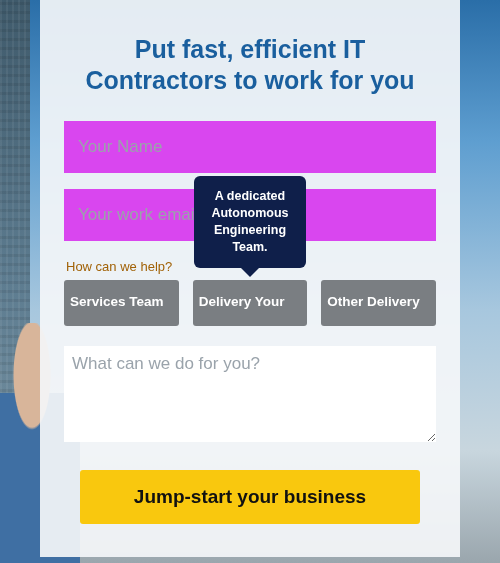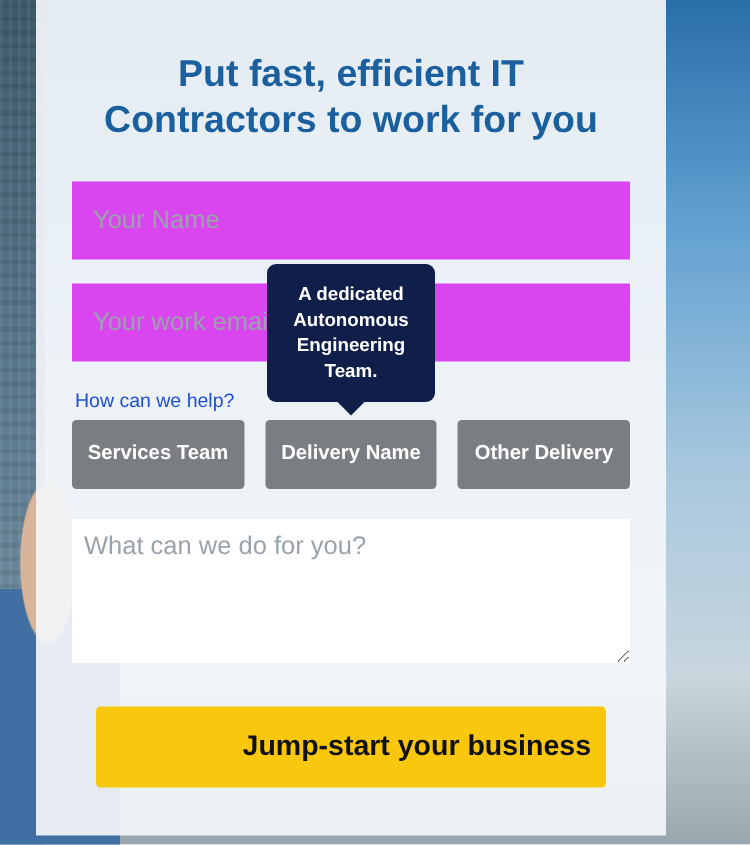--- a/index.html
+++ b/index.html
@@ -19,21 +19,21 @@
   }
   .person {
     position: absolute; left: -40px; bottom: -20px; width: 120px; height: 260px;
     background: radial-gradient(ellipse at 60% 20%, #d8b59a 0 18px, transparent 19px),
                 linear-gradient(180deg, transparent 0 70px, #3f6fa3 70px 260px);
     border-radius: 40px 40px 0 0;
     filter: blur(0.3px);
   }
   .panel {
     position: absolute;
-    left: 24px; top: 0;
+    left: 40px; top: 0;
     width: 420px; height: 557px;
     background: rgba(244,246,248,0.92);
     padding: 30px 24px 30px 24px;
   }
   .title {
     text-align: center;
     color: #1a5f9e;
     font-weight: 700;
     font-size: 25px;
     line-height: 1.25;
@@ -45,38 +45,38 @@
     border: none;
     padding: 16px 14px;
     font-size: 17px;
     color: #333;
     margin-bottom: 16px;
     font-family: inherit;
   }
   .field::placeholder { color: #9aa3ab; }
   .help-label {
     font-size: 13px;
-    color: #1d4ed8;
+    color: #a16207;
     margin: 2px 0 6px 2px;
   }
   .options {
     display: flex; gap: 14px; margin-bottom: 20px;
   }
   .opt {
     flex: 1;
     background: #7a7e82;
     color: #fff;
     text-align: center;
     font-size: 13.5px;
     font-weight: 700;
     line-height: 1.25;
     padding: 9px 6px;
     border-radius: 3px;
     cursor: pointer;
-    display: flex; align-items: center; justify-content: center;
+    display: flex; align-items: center; justify-content: flex-start;
     min-height: 46px;
   }
   .tooltip-wrap { position: relative; }
   .tooltip {
     position: absolute;
     bottom: calc(100% + 12px);
     left: 50%;
     transform: translateX(-50%);
     background: #0f1f4a;
     color: #fff;
@@ -114,21 +114,21 @@
     width: 340px;
     margin: 0 auto;
     background: #f9c80e;
     color: #111;
     border: none;
     font-weight: 700;
     font-size: 19px;
     padding: 16px 10px;
     border-radius: 3px;
     cursor: pointer;
-    text-align: right;
+    text-align: center;
     font-family: inherit;
   }
 </style>
 </head>
 <body>
 
 <div class="bg">
   <div class="building"></div>
   <div class="person"></div>
 
@@ -142,21 +142,21 @@
 
     <div class="help-label">How can we help?</div>
 
     <div class="options">
       <div class="opt">
         <span>Services Team</span>
       </div>
 
       <div class="opt tooltip-wrap">
         <div class="tooltip">A dedicated Autonomous Engineering Team.</div>
-        <span>Delivery Name</span>
+        <span>Delivery Your</span>
       </div>
 
       <div class="opt">
         <span>Other Delivery</span>
       </div>
     </div>
 
     <textarea class="textarea" placeholder="What can we do for you?" style=""></textarea>
 
     <button class="cta">Jump-start your business</button>

